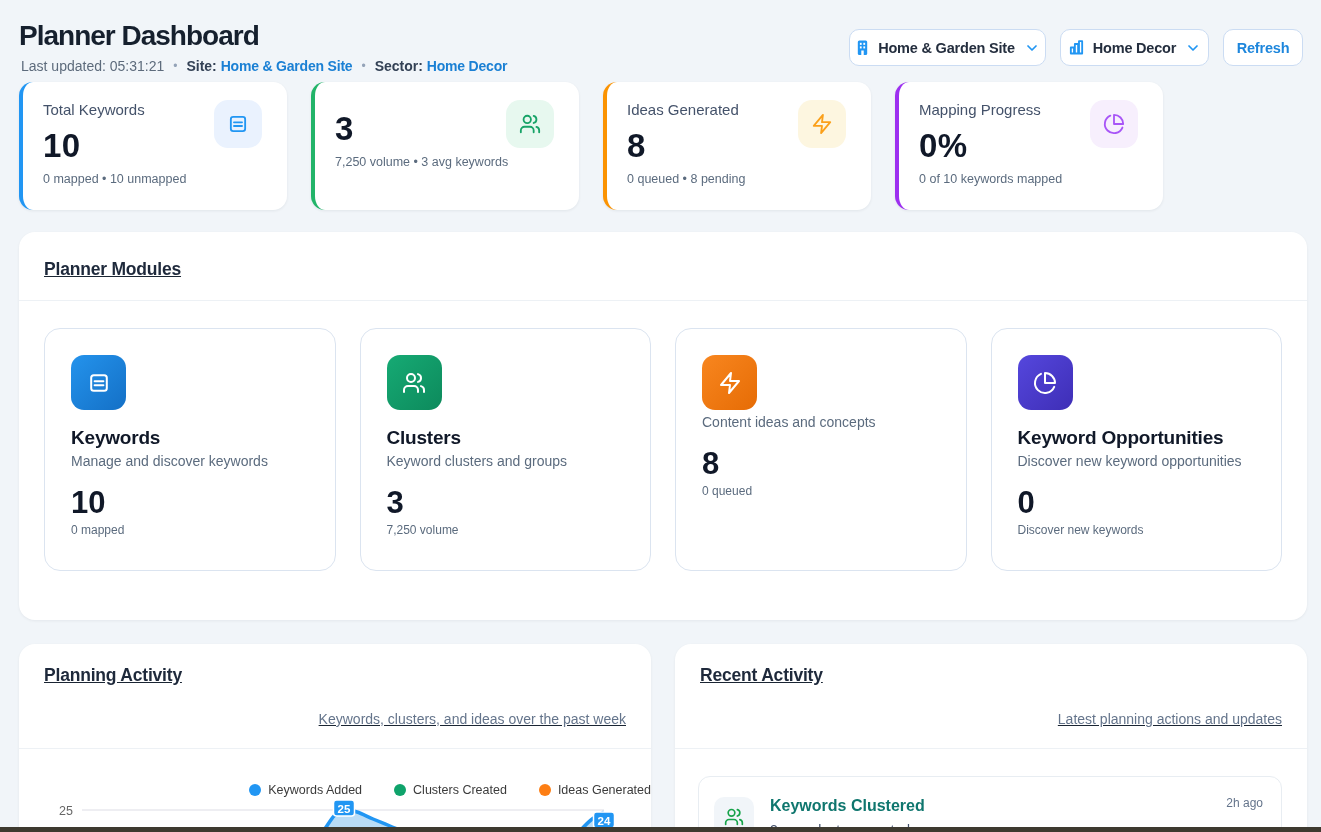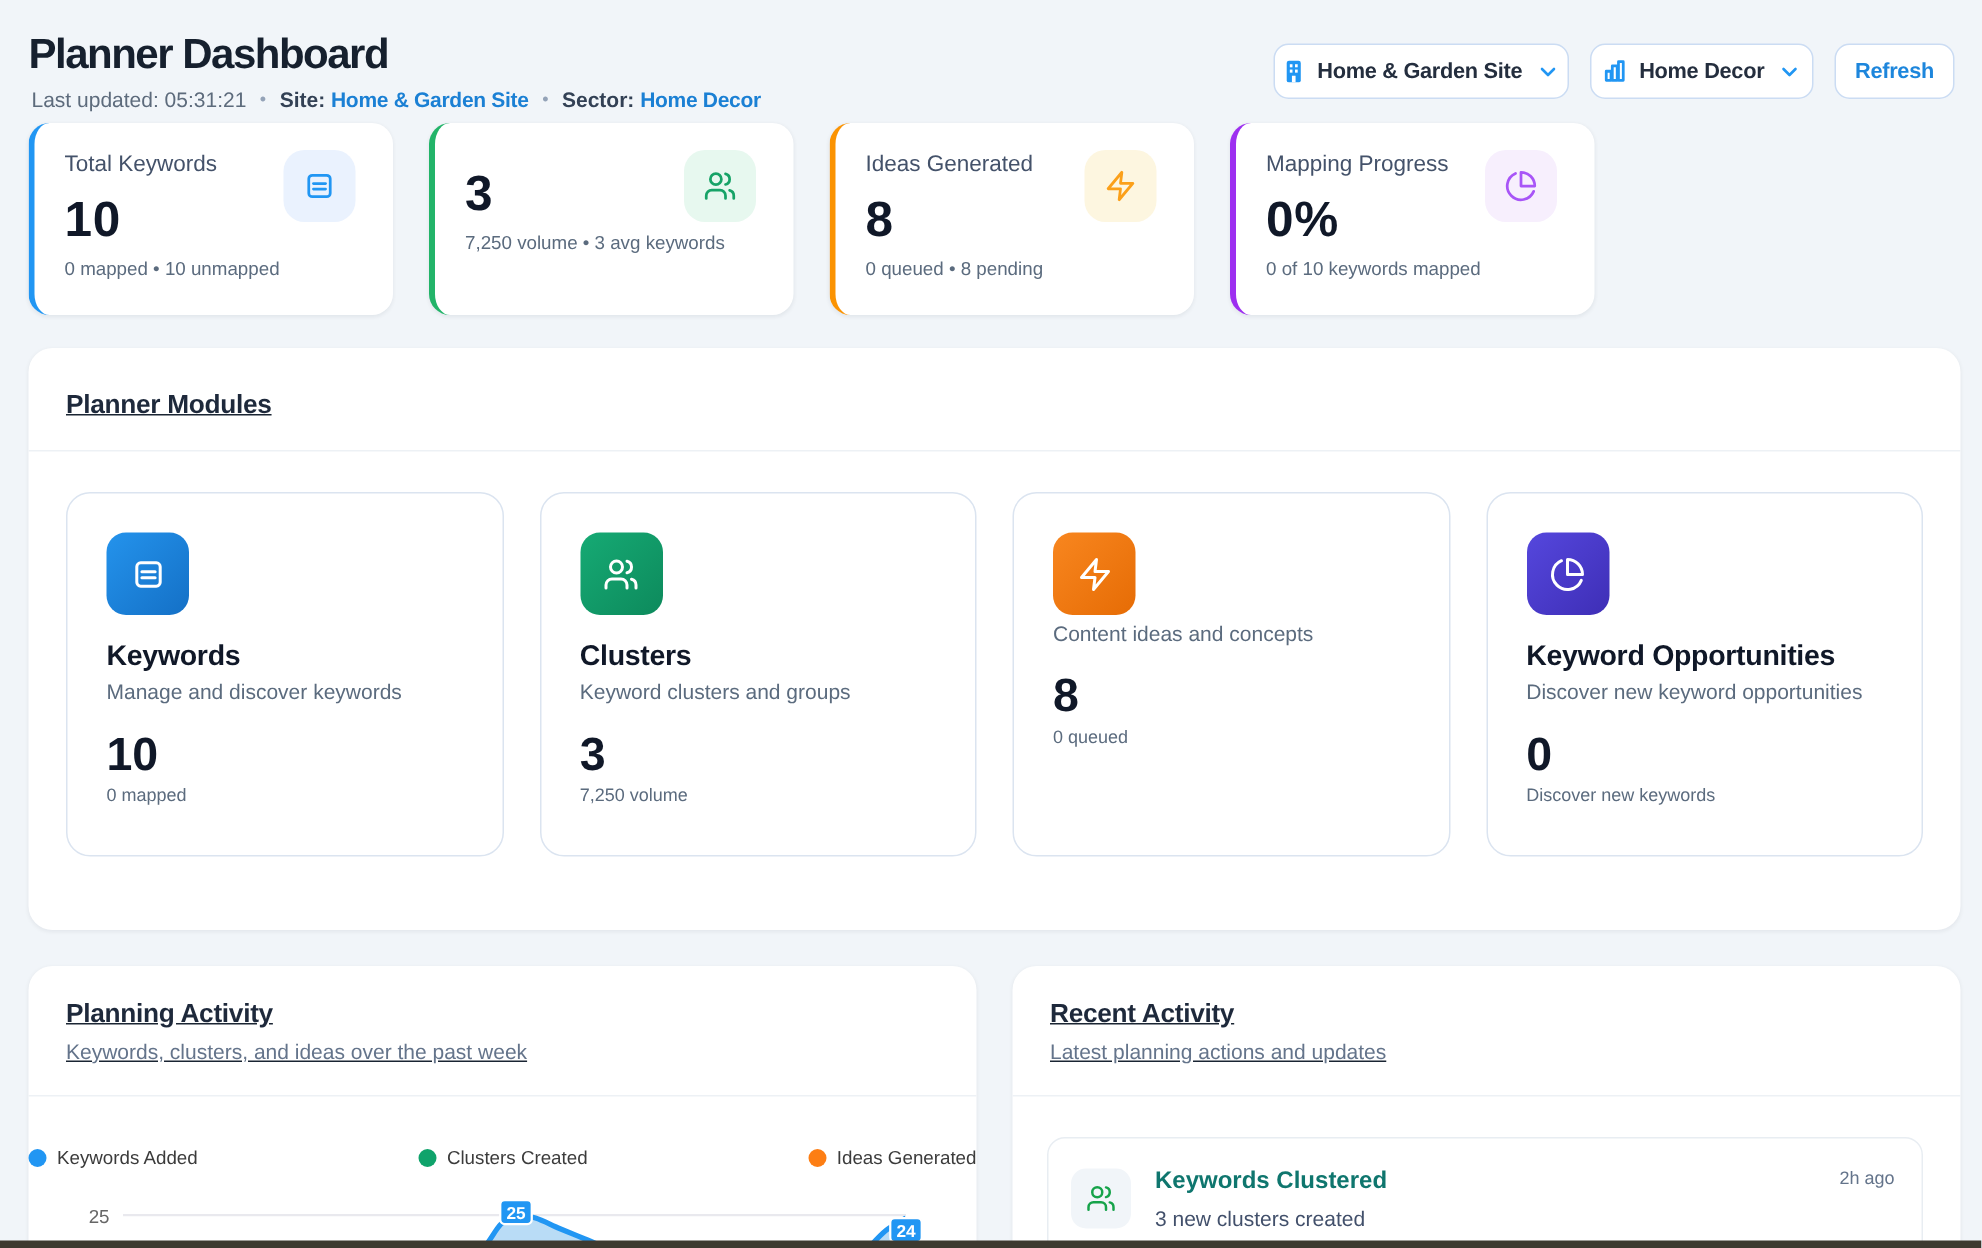--- a/index.html
+++ b/index.html
@@ -14,49 +14,49 @@
 .subline .dot { color:#94a3b8; margin:0 9px; font-size:12px; vertical-align:1px; }
 
 .btnrow { top:29px; left:849px; display:flex; gap:14px; }
 .btn { height:37px; background:#fff; border:1.5px solid #cbdcf3; border-radius:10px; display:flex; align-items:center; justify-content:center; font-size:14.5px; font-weight:700; color:#242e3e; white-space:nowrap; letter-spacing:-0.2px; }
 .btn.b1 { width:197px; }
 .btn.b2 { width:149px; }
 .btn svg { margin-right:8px; }
 .btn .chev { margin-left:9px; margin-right:0; }
 .btn.refresh { color:#1d86dc; width:80px; font-size:14.5px; }
 
-.statrow { top:82px; left:19px; width:1044px; display:grid; grid-template-columns:repeat(4,1fr); gap:24px; }
+.statrow { top:82px; left:19px; width:1144px; display:grid; grid-template-columns:repeat(4,1fr); gap:24px; }
 .stat { background:#fff; height:128px; border-radius:14px; border-left:4px solid #2196f3; box-shadow:0 1px 3px rgba(15,23,42,.07); position:relative; padding:19px 20px 0 20px; }
 .stat .t { font-size:15px; color:#44526a; }
 .stat .n { font-size:33px; font-weight:700; color:#101828; margin-top:9px; letter-spacing:0.5px; }
 .stat .s { font-size:12.5px; color:#5b6b7e; margin-top:7px; }
 .stat .tile { position:absolute; top:18px; right:25px; width:48px; height:48px; border-radius:14px; display:flex; align-items:center; justify-content:center; }
 
 .bigcard { background:#fff; border-radius:16px; box-shadow:0 1px 3px rgba(15,23,42,.06); position:relative; }
 .card-h { padding:27px 25px 0 25px;text-decoration:underline; }
 .bcard .card-h { padding-top:21px; }
-.bcard .card-h .cs { margin-top:7px; }
+.bcard .card-h .cs { margin-top:25px;text-align:right; }
 .card-h .ct { font-size:17.5px; font-weight:700; color:#1e293b; letter-spacing:-0.2px; }
 .card-h .cs { font-size:14px; color:#64748b; margin-top:6px; }
 .sep { border-bottom:1px solid #edf1f5; margin-top:20px; }
 .bcard .sep { margin-top:21px; }
 
 #modules { top:232px; left:19px; width:1288px; height:388px; }
 .modgrid { display:grid; grid-template-columns:repeat(4,1fr); gap:24px; padding:27px 25px 0 25px; }
 .mod { background:#fff; border:1.5px solid #dbe4f0; border-radius:16px; height:243px; padding:26px; }
 .mod .ic { width:55px; height:55px; border-radius:13px; display:flex; align-items:center; justify-content:center; }
 .mod .mt { font-size:19px; font-weight:700; color:#101828; margin-top:17px; letter-spacing:-0.2px; }
 .mod .md { font-size:14px; color:#5b6b7e; margin-top:4px; }
 .mod .mn { font-size:31px; font-weight:700; color:#101828; margin-top:16px; }
 .mod .ms { font-size:12px; color:#5b6b7e; margin-top:2px; }
 
 #bottomrow { top:644px; left:19px; width:1288px; display:grid; grid-template-columns:1fr 1fr; gap:24px; }
 .bcard { height:340px; }
 
-.legend { display:flex; justify-content:space-between; gap:32px; margin-top:34px; font-size:12.5px; color:#3b3b3b; align-items:center; }
+.legend { display:flex; justify-content:flex-end; gap:32px; margin-top:34px; font-size:12.5px; color:#3b3b3b; align-items:center; }
 .legend .li { display:flex; align-items:center; gap:7px; }
 .legend .d { width:12px; height:12px; border-radius:50%; }
 
 .actitem { margin:27px 25px 0 23px; border:1px solid #e8edf2; border-radius:12px; padding:20px 18px 20px 15px; display:flex; align-items:flex-start; position:relative; }
 .actitem .atile { width:40px; height:40px; border-radius:10px; background:#f1f5f9; display:flex; align-items:center; justify-content:center; margin-right:16px; }
 .actitem .at { font-size:16px; font-weight:700; color:#0f766e; line-height:1.05; margin-top:1px; }
 .actitem .ad { font-size:14px; color:#42506b; margin-top:7px; }
 .actitem .ago { position:absolute; right:18px; top:19px; font-size:12px; color:#64748b; }
 
 #darkbar { left:0; top:827px; width:1321px; height:5px; background:#3e3a30; }

